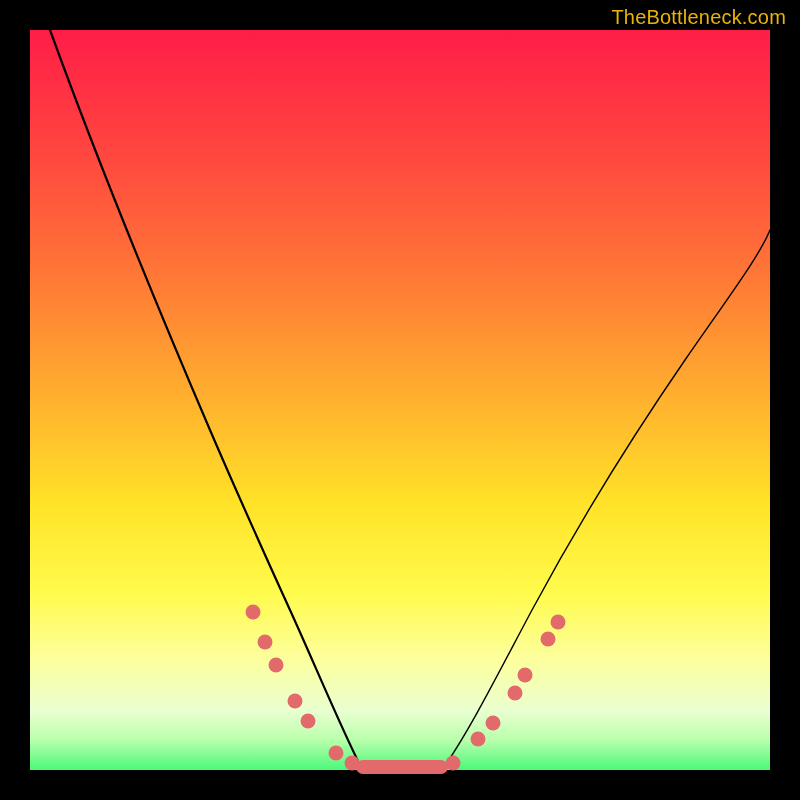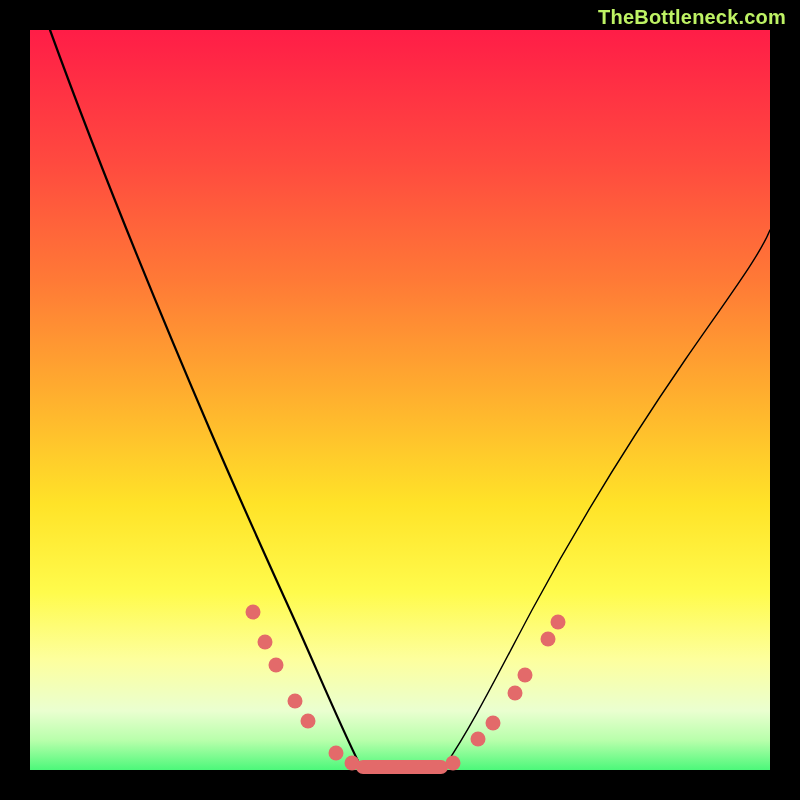--- a/index.html
+++ b/index.html
@@ -35,23 +35,23 @@
       #eaffd0 92%,
       #b8ffab 96%,
       #4cf87a 100%
     );
     overflow: visible;
   }
   .watermark {
     position: absolute;
     top: 6px;
     right: 14px;
-    color: #bef264;
+    color: #eab308;
     font-size: 20px;
-    font-weight: 700;
+    font-weight: 400;
     letter-spacing: 0.2px;
     user-select: none;
   }
   svg.curve-layer {
     position: absolute;
     left: 0;
     top: 0;
     width: 740px;
     height: 740px;
     overflow: visible;

